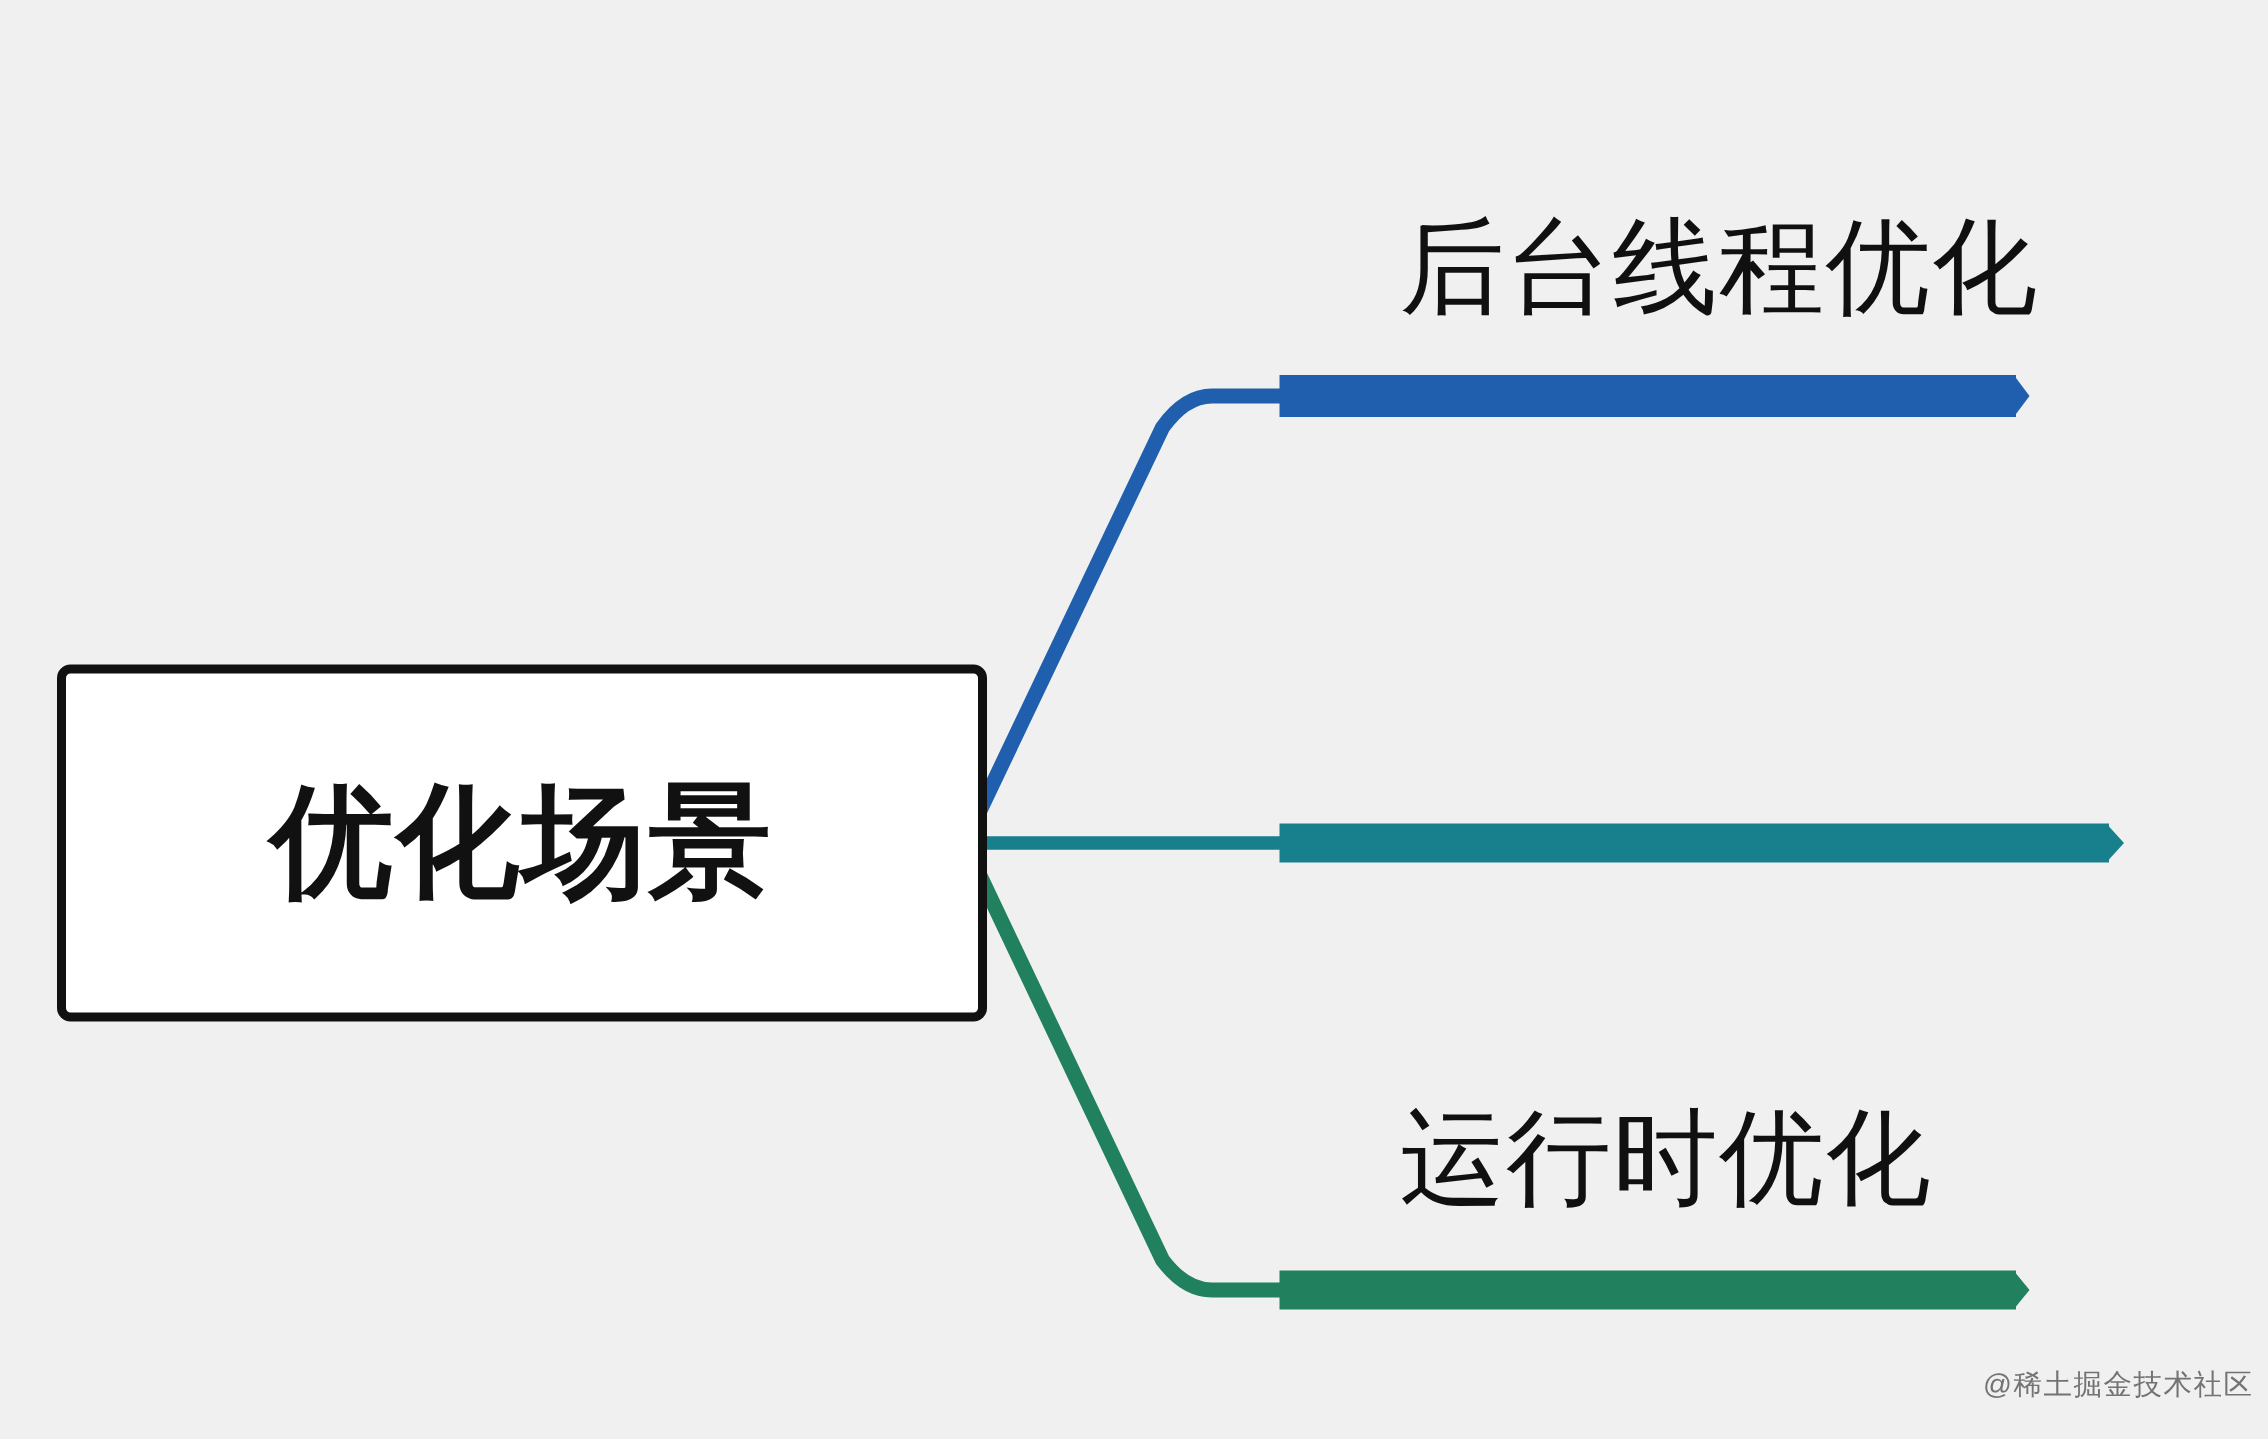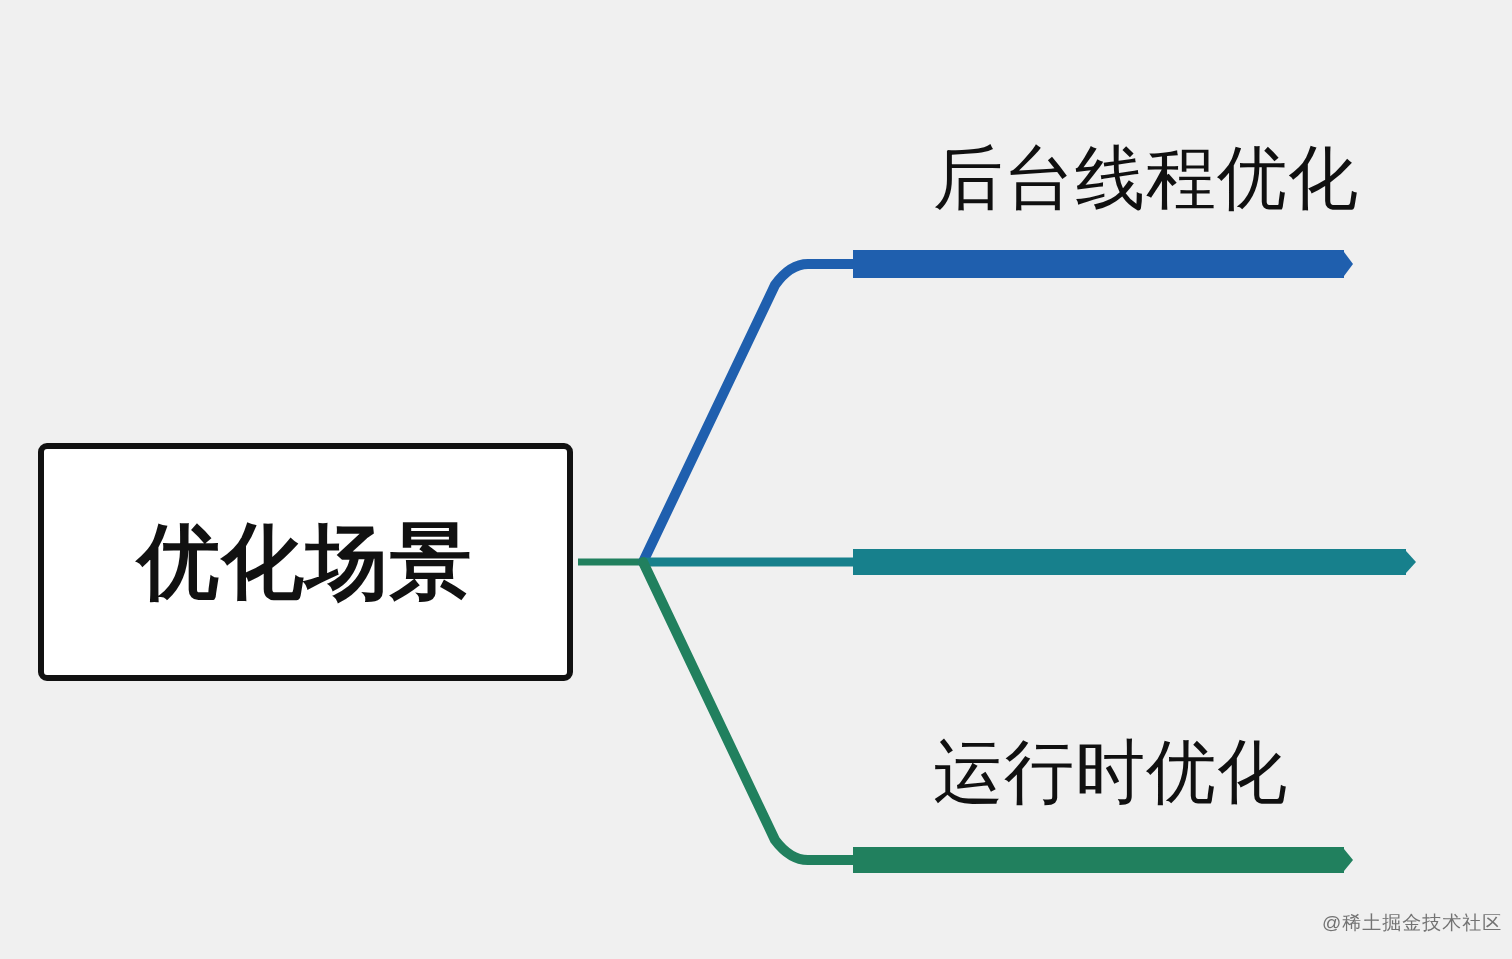--- a/index.html
+++ b/index.html
@@ -24,21 +24,21 @@
     position: absolute;
     left: 0;
     top: 0;
     width: 1512px;
     height: 959px;
   }
   .root-node {
     position: absolute;
     left: 38px;
     top: 443px;
-    width: 535px;
+    width: 620px;
     height: 238px;
     box-sizing: border-box;
     background: #ffffff;
     border: 6px solid #111111;
     border-radius: 9px;
     display: flex;
     align-items: center;
     justify-content: center;
   }
   .root-node-label {

